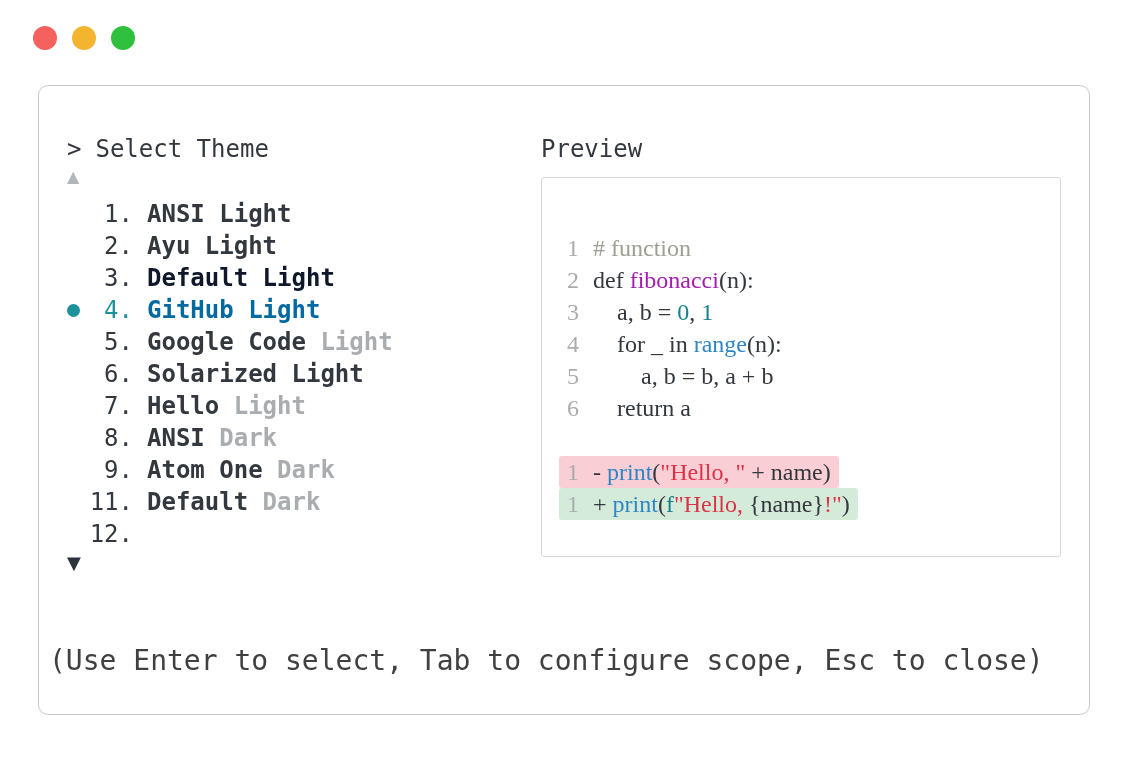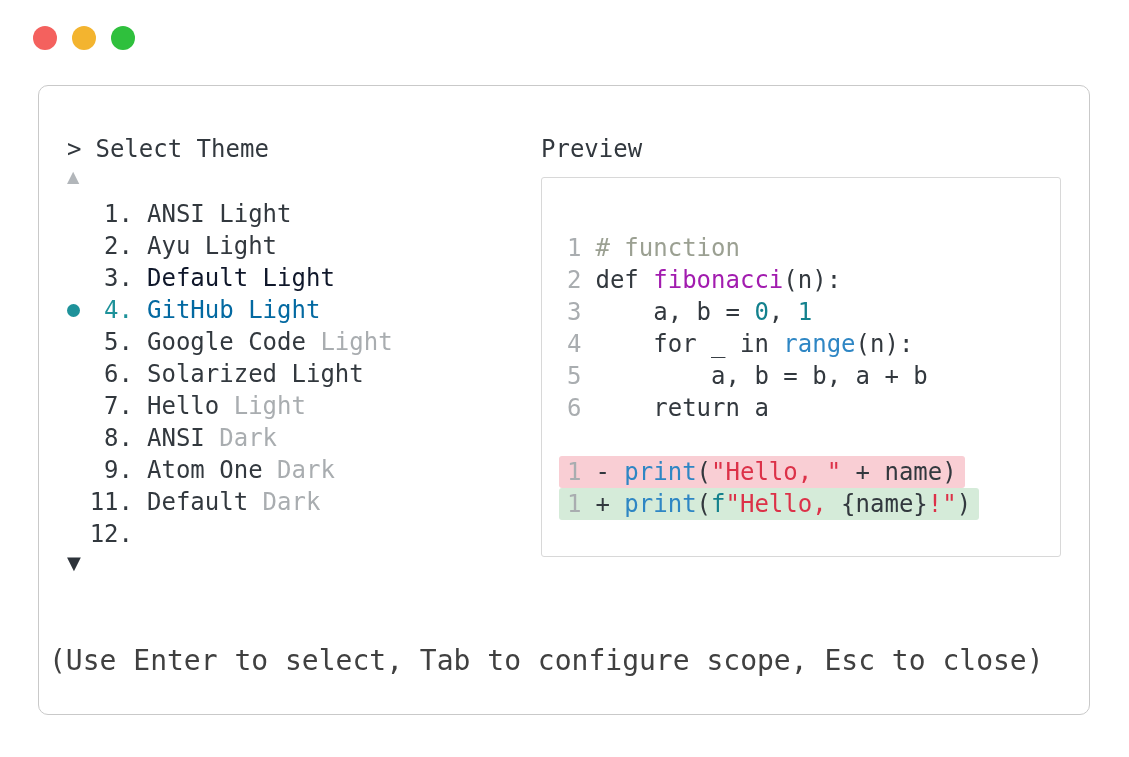--- a/index.html
+++ b/index.html
@@ -15,29 +15,29 @@
   .prompt .caret{margin-right:14px;}
   .scroll{font-family:"DejaVu Sans","Liberation Sans",sans-serif;line-height:26px;}
   .scroll.up{font-size:16px;color:#b2b6ba;}
   .scroll.down{font-size:18px;color:#2d333a;}
   .list{margin-top:8px;font-size:24px;}
   .item{display:flex;align-items:center;height:32px;white-space:pre;cursor:default;}
   .bullet-col{display:inline-flex;align-items:center;justify-content:flex-start;
               width:22px;height:32px;}
   .bullet{width:13px;height:13px;border-radius:50%;display:inline-block;}
   .inum{display:inline-block;width:44px;text-align:right;margin-right:14px;}
-  .ilabel{white-space:pre;}
+  .ilabel{white-space:pre;font-weight:bold;}
   .hint{position:absolute;left:10px;top:560px;font-size:28px;line-height:30px;
         color:#404040;white-space:pre;}
   .right-pane{position:absolute;left:502px;top:48px;}
   .preview-label{font-size:24px;line-height:30px;color:#32383e;}
   .preview-box{position:absolute;left:502px;top:91px;width:518px;height:378px;
                border:1.5px solid #d8d8d8;border-radius:3px;background:#ffffff;}
   .code{padding:54px 0 0 25px;font-size:24px;}
-  .code-line{height:32px;line-height:32px;white-space:pre;}
+  .code-line{height:32px;line-height:32px;white-space:pre;font-family:Liberation Serif, serif;}
   .hl{display:inline-block;border-radius:3px;padding:0 8px;margin-left:-8px;height:32px;}
   .ln{display:inline-block;margin-right:14px;}
 </style>
 </head>
 <body>
 
 <div class="traffic">
   <span class="light" style="background: rgb(244, 97, 94);"></span>
   <span class="light" style="background: rgb(243, 180, 47);"></span>
   <span class="light" style="background: rgb(47, 192, 61);"></span>

